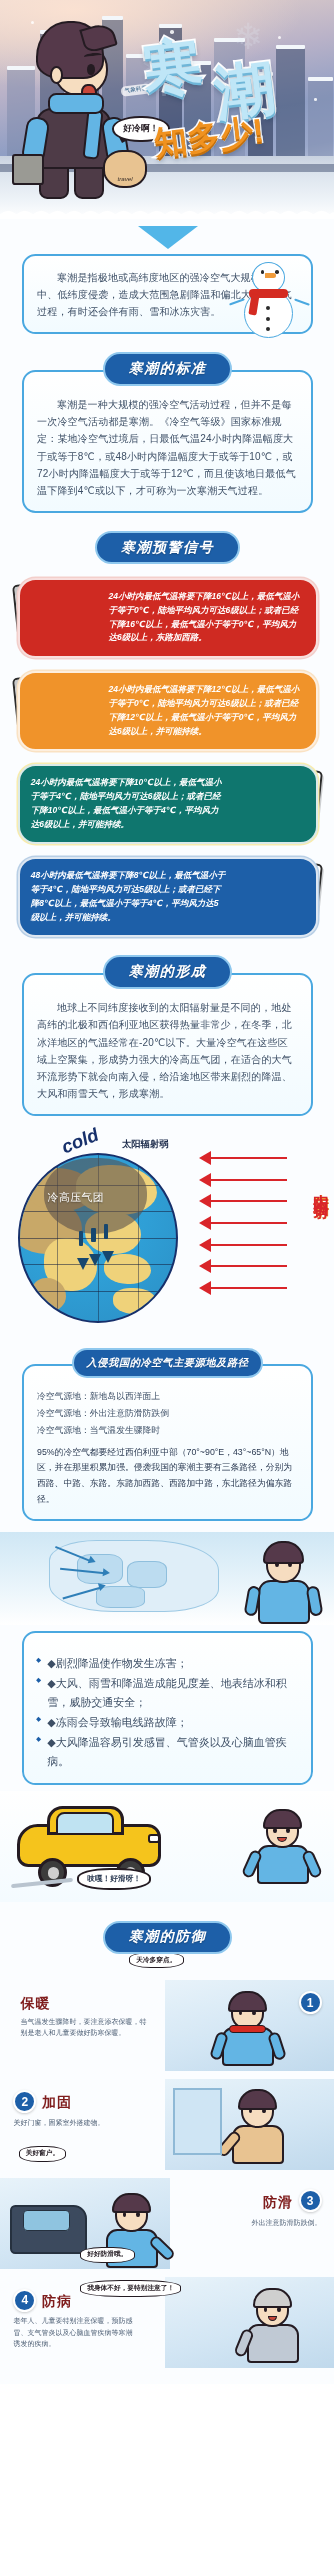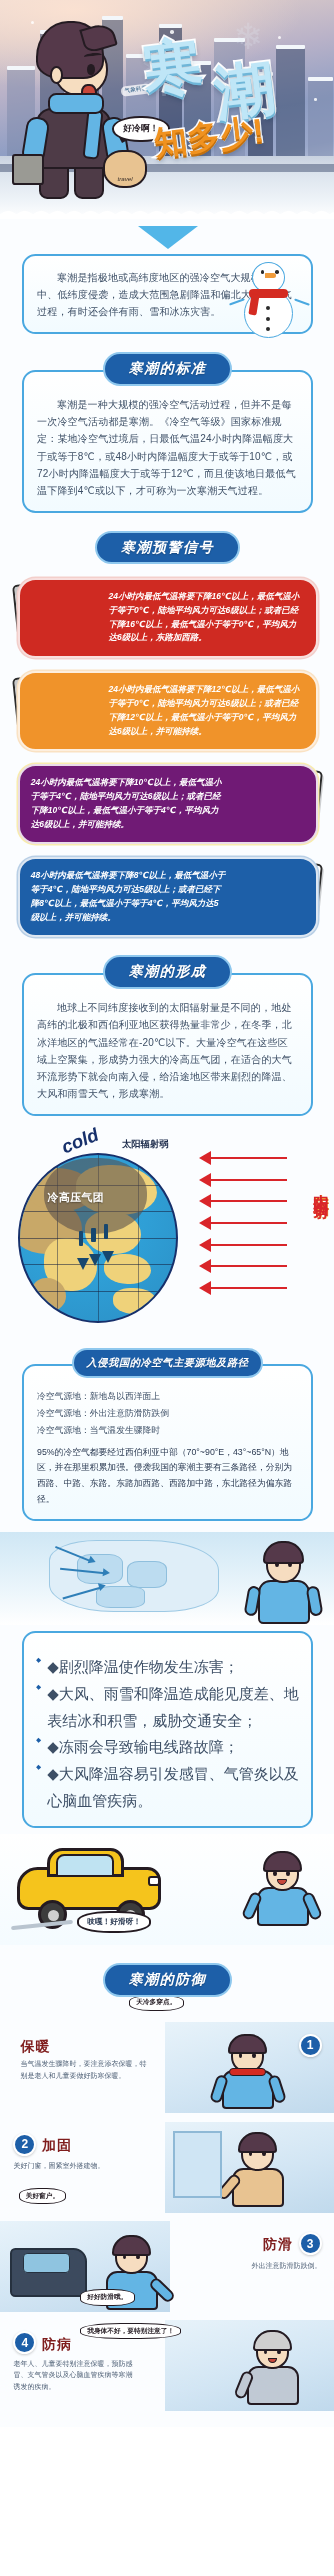--- a/index.html
+++ b/index.html
@@ -106,21 +106,21 @@
   .sm-sc{position:absolute;left:8.2px;top:27px;width:39px;height:8.8px;background:#d42b22;border-radius:4.1px;}
   .sm-sc2{position:absolute;left:9.3px;top:32px;width:8.2px;height:20.6px;background:#d42b22;border-radius:2.1px;transform:rotate(9deg);}
   .sm-arm{position:absolute;top:39px;width:15.5px;height:2.1px;background:#4aa8e0;border-radius:1px;}
 
   
   .warn{position:relative;margin:13.4px 17.5px 0;min-height:68px;}
   .warn .bod{border-radius:17.5px;padding:10.3px 11.3px;color:#fff;font-style:italic;font-weight:bold;
     font-size:8.5px;line-height:1.62;position:relative;border:2.1px solid rgba(255,255,255,.85);}
   .warn.red .bod{background:#cf2a22;box-shadow:0 0 0 1.5px #f3cfcb;}
   .warn.orange .bod{background:#f0932a;box-shadow:0 0 0 1.5px #fae2c3;}
-  .warn.yellow .bod{background:#701a75;box-shadow:0 0 0 1.5px #f8ecae;}
+  .warn.yellow .bod{background:#0f766e;box-shadow:0 0 0 1.5px #f8ecae;}
   .warn.blue .bod{background:#1d5fa8;box-shadow:0 0 0 1.5px #b8cfe6;}
   .warn.left .bod{padding-left:89px;}
   .warn.right .bod{padding-right:89px;}
   .sign{position:absolute;top:3.1px;width:77px;height:61px;border-radius:5.2px;
     border:2.1px solid #2b2b2b;display:flex;overflow:hidden;transform:rotate(-6deg);
     box-shadow:1.5px 2.1px 0 rgba(0,0,0,.18);}
   .warn.left .sign{left:-2.1px;} .warn.right .sign{right:-2.1px;transform:rotate(6deg);}
   .sign .lft{flex:1.25;display:flex;flex-direction:column;}
   .sign .rgt{flex:1;display:flex;flex-direction:column;}
   .sg-a{flex:2.6;background:#c9c9c9;position:relative;border-bottom:1.5px solid #2b2b2b;}
@@ -145,21 +145,21 @@
   .globe-sec{position:relative;height:206px;margin-top:8.2px;}
   .globe{position:absolute;left:17.5px;top:29px;width:160px;height:170px;border-radius:50%;
     border:2.1px solid #17306b;overflow:hidden;
     background:radial-gradient(circle at 38% 34%,#34a8dd 0%,#2f9fd6 46%,#2b8ec4 100%);}
   .land{position:absolute;background:#efd27a;border-radius:40% 55% 45% 50%;}
   .land.br{background:#c8a868;}
   .lat{position:absolute;left:-6%;width:112%;height:0.5px;background:rgba(20,30,60,.55);}
   .lon{position:absolute;top:-4%;height:108%;width:0.5px;background:rgba(20,30,60,.45);}
   .coldzone{position:absolute;left:16%;top:2%;width:66%;height:46%;
     background:rgba(86,78,74,.58);border-radius:50% 50% 55% 55%;}
-  .cz-label{position:absolute;left:18%;top:22%;color:#fff;font-size:10.8px;font-weight:bold;
+  .cz-label{position:absolute;left:18%;top:22%;color:#fff;font-size:10.8px;font-weight:normal;
     letter-spacing:0.5px;text-shadow:0 0.5px 1.5px rgba(0,0,0,.4);}
   .cold-txt{position:absolute;left:61px;top:6.2px;font-size:18.5px;font-weight:bold;color:#17306b;
     font-style:italic;transform:rotate(-22deg);}
   .rad-weak{position:absolute;left:122px;top:14.4px;font-size:9.3px;font-weight:bold;color:#1b2a4a;}
   .darr{position:absolute;width:0;height:0;border-left:6.7px solid transparent;border-right:6.7px solid transparent;
     border-top:12.4px solid #17476f;}
   .darr-s{position:absolute;width:4.6px;background:#17476f;border-radius:1px;}
   .sun-arrows{position:absolute;right:48px;top:30px;width:98px;height:155px;}
   .sa{position:absolute;right:0;height:2.6px;background:#d9252a;width:77px;}
   .sa:before{content:"";position:absolute;left:-11.3px;top:-5.7px;width:0;height:0;
@@ -187,21 +187,21 @@
   .mb-hair{position:absolute;left:12.4px;top:0;width:41px;height:23px;background:#55394a;
     border:2.1px solid #241b22;border-radius:24px 24px 5.2px 5.2px;}
   .mb-eye{position:absolute;top:20.6px;width:4.1px;height:5.2px;background:#241b22;border-radius:50%;}
   .mb-body{position:absolute;left:7.2px;top:39px;width:52px;height:44px;background:#63b5e4;
     border:2.1px solid #241b22;border-radius:12.4px 12.4px 5.2px 5.2px;}
   .mb-arm{position:absolute;top:45px;width:13.4px;height:30px;background:#63b5e4;border:2.1px solid #241b22;border-radius:7.2px;}
 
   
   .impact{margin:2.1px 21.6px 0;border:2.1px solid #4aa8e0;border-radius:13.4px;
     background:linear-gradient(180deg,#fff,#f2fbff);padding:21.6px 12.4px 11.3px;}
-  .impact li{list-style:none;font-size:15px;line-height:1.78;color:#3d4f66;padding-left:11.3px;position:relative;}
+  .impact li{list-style:none;font-size:11px;line-height:1.78;color:#3d4f66;padding-left:11.3px;position:relative;}
   .impact li:before{content:"◆";position:absolute;left:0;top:0;color:#1d5fa8;font-size:6.7px;}
 
   
   .carscene{position:relative;height:111px;margin-top:6.2px;
     background:linear-gradient(180deg,#ffffff 0%,#f4fbff 100%);}
   .car{position:absolute;left:16.5px;top:12.4px;width:149px;height:77px;}
   .car-body{position:absolute;left:0;top:20.6px;width:144px;height:43px;background:#f5c41c;
     border:3.1px solid #241b22;border-radius:20.6px 13.4px 11.3px 11.3px;}
   .car-top{position:absolute;left:30px;top:2.1px;width:77px;height:29px;background:#f5c41c;
     border:3.1px solid #241b22;border-radius:15.5px 13.4px 0 0;}

